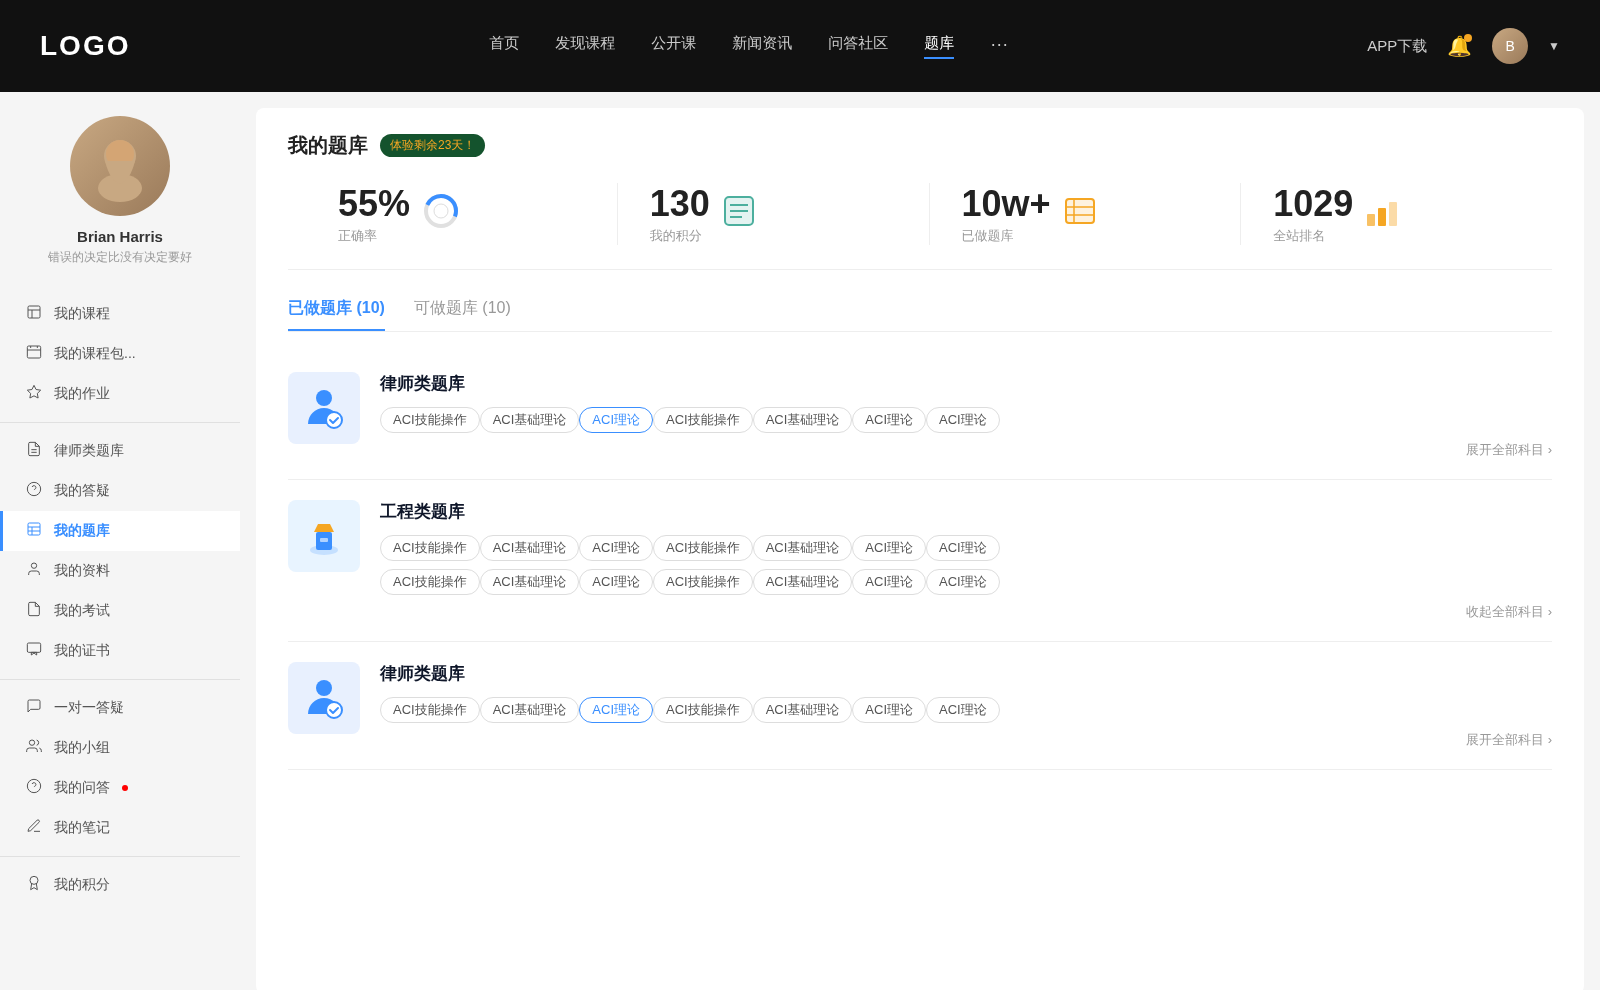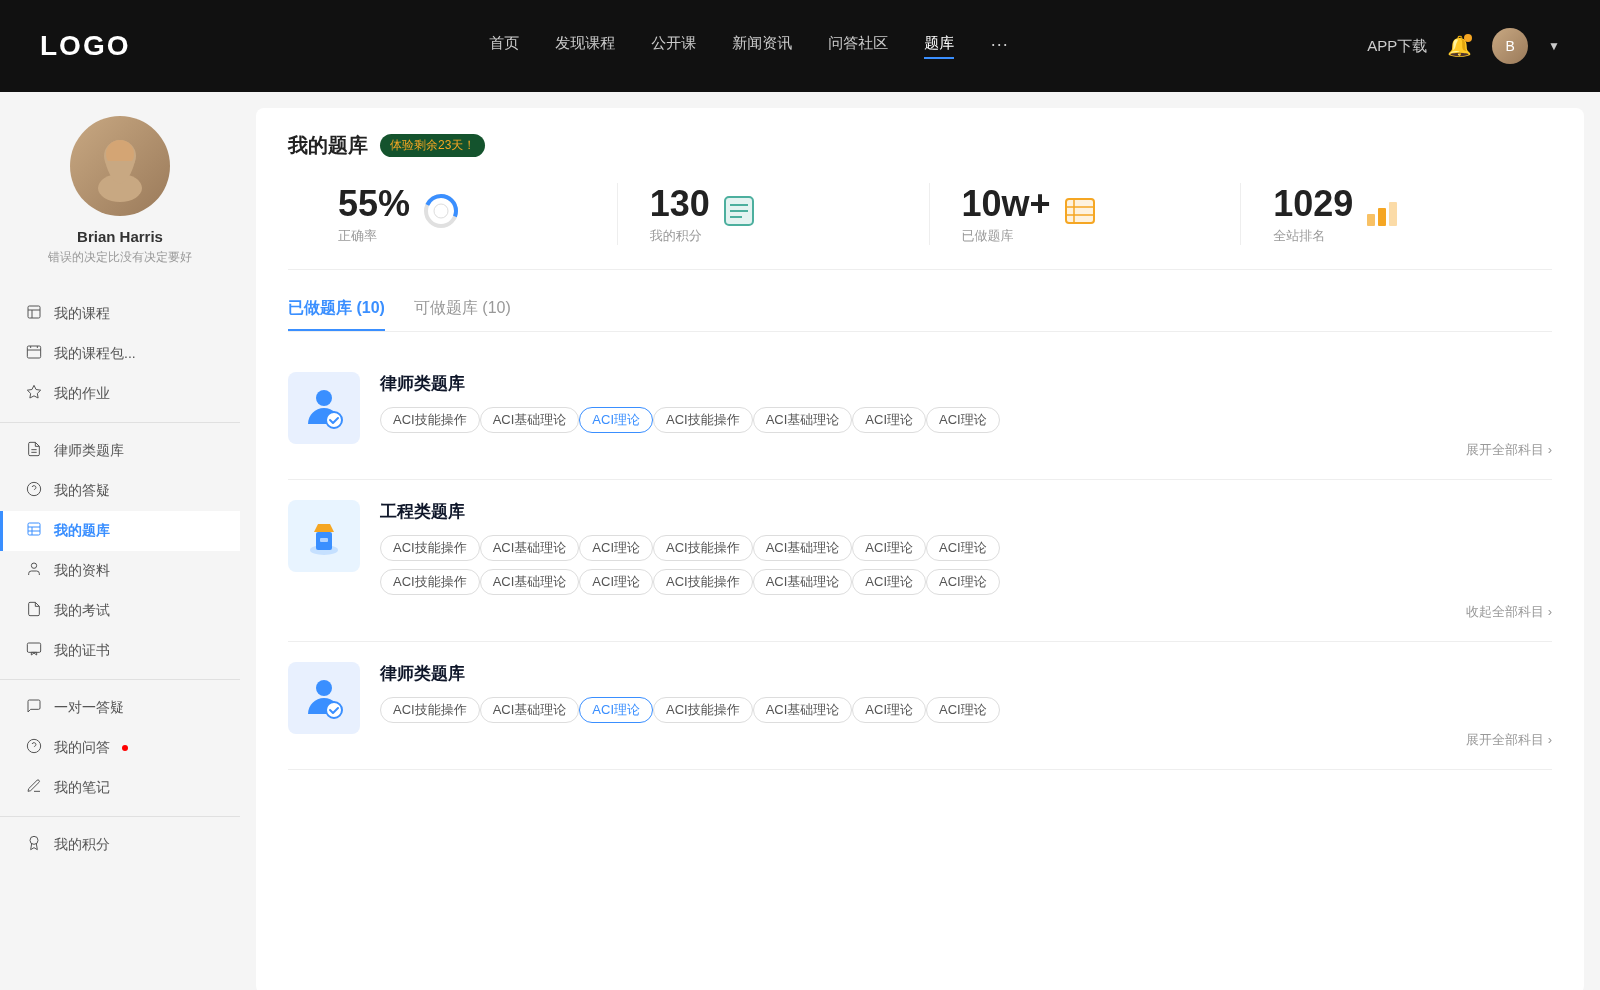--- a/index.html
+++ b/index.html
@@ -210,20 +210,31 @@
         <span class="sidebar-icon">
           <svg width="16" height="16" fill="none" stroke="#555" stroke-width="1.5" viewBox="0 0 24 24">
               <path d="M21 15a2 2 0 0 1-2 2H7l-4 4V5a2 2 0 0 1 2-2h14a2 2 0 0 1 2 2z"></path>
             </svg>
         </span>
         <span>一对一答疑</span>
       </div>
       <div class="sidebar-item">
         <span class="sidebar-icon">
           <svg width="16" height="16" fill="none" stroke="#555" stroke-width="1.5" viewBox="0 0 24 24">
+              <path d="M17 21v-2a4 4 0 0 0-4-4H5a4 4 0 0 0-4 4v2"></path>
+              <circle cx="9" cy="7" r="4"></circle>
+              <path d="M23 21v-2a4 4 0 0 0-3-3.87"></path>
+              <path d="M16 3.13a4 4 0 0 1 0 7.75"></path>
+            </svg>
+        </span>
+        <span>我的小组</span>
+      </div>
+      <div class="sidebar-item">
+        <span class="sidebar-icon">
+          <svg width="16" height="16" fill="none" stroke="#555" stroke-width="1.5" viewBox="0 0 24 24">
               <circle cx="12" cy="12" r="10"></circle>
               <path d="M9.09 9a3 3 0 0 1 5.83 1c0 2-3 3-3 3"></path>
               <line x1="12" y1="17" x2="12.01" y2="17"></line>
             </svg>
         </span>
         <span>我的问答</span>
         <span class="badge-dot"></span>
       </div>
       <div class="sidebar-item">
         <span class="sidebar-icon">

